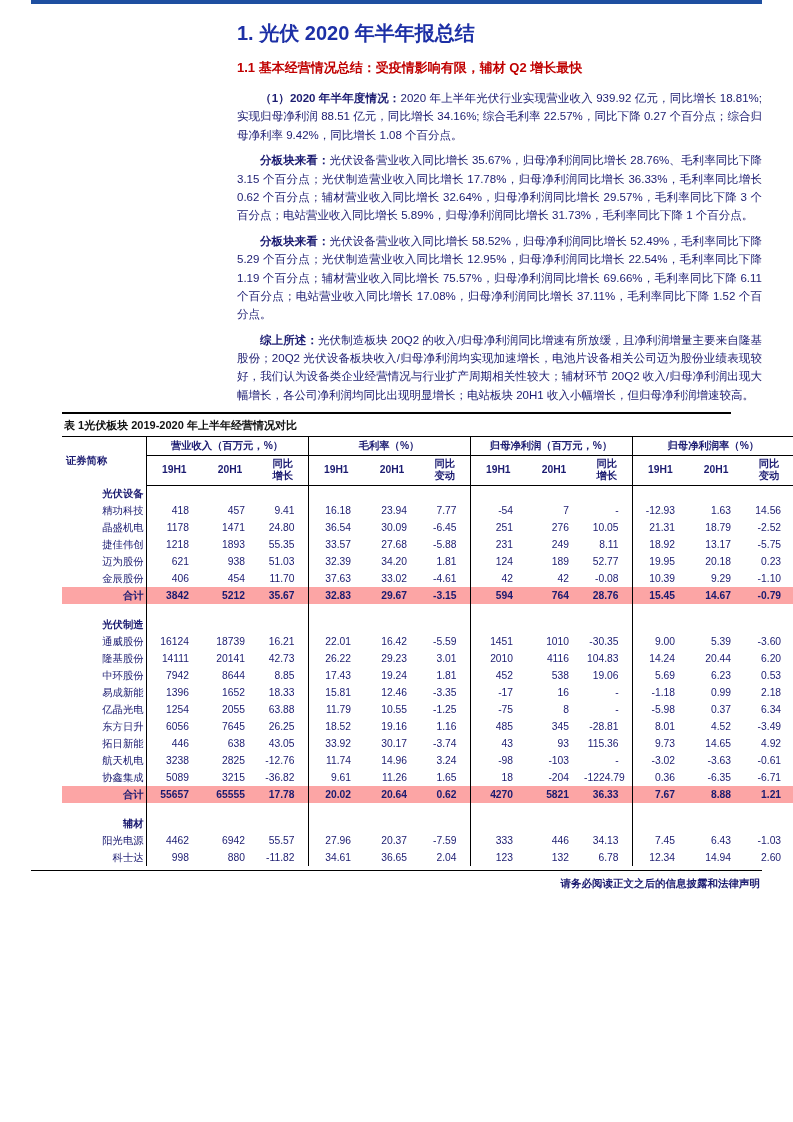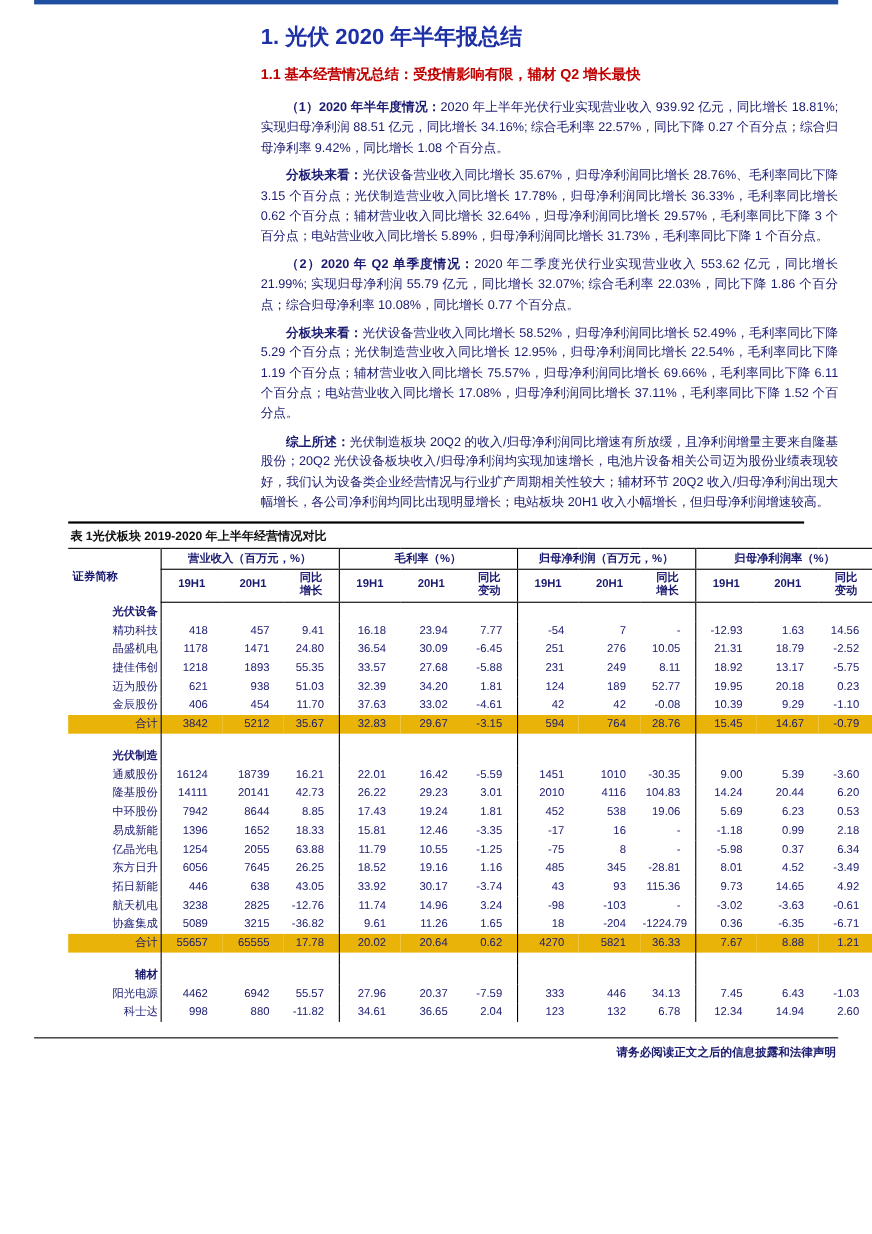--- a/index.html
+++ b/index.html
@@ -26,57 +26,56 @@
   .text-col { margin-left:206px; }
   .h1 { font-size:20px; font-weight:bold; color:#1d30a6; margin:16px 0 12px; }
   .h2 { font-size:13px; font-weight:bold; color:#c00000; margin:0 0 12px; }
   .para {
     font-size:11.5px; color:#1a1a70; line-height:1.6;
     text-align:justify; text-indent:2em; margin-bottom:7px;
   }
   .para .lead { font-weight:bold; }
 
   
-  .table-block { margin:8px 31px 14px; border-top:2.5px solid #000; }
+  .table-block { margin:8px 31px 4px; border-top:2.5px solid #000; }
   .table-title { font-size:11px; font-weight:bold; color:#111; padding:4px 2px 3px; }
   table.ht { width:100%; border-collapse:collapse; table-layout:fixed; border-top:1px solid #000; }
   table.ht th, table.ht td { font-size:10.3px; color:#1a1a70; }
   thead th { font-weight:bold; text-align:center; vertical-align:middle; padding:2px 2px; }
   thead .name-h { text-align:left; padding-left:4px; }
   thead .group-h { border-bottom:1px solid #000; border-left:1px solid #000; }
   thead .sub-h { white-space:pre-line; line-height:1.15; padding:2px 0 3px; }
   thead .sub-h:nth-child(3n+1) { border-left:1px solid #000; }
   thead tr.hdr2 th { border-bottom:1px solid #000; }
   tbody td { padding:1.5px 2px; height:15px; vertical-align:middle; }
   tbody td:nth-child(3n+2) { border-left:1px solid #000; }
   tbody td.name-c { text-align:right; padding-left:4px; }
   tbody td.num-c { text-align:right; padding-right:13px; }
   tbody tr.sec-row td { font-weight:bold; }
-  tbody tr.total-row td { background:#eab308; font-weight:normal; }
+  tbody tr.total-row td { background:#fca5a5; font-weight:bold; }
   tbody tr.spacer-row td { height:12px; padding:0; }
 
   
   .footer-rule { border-top:1.5px solid #000; margin:1px 31px 0; }
   .footer-text { text-align:right; margin:6px 33px 0; font-size:10.5px; font-weight:bold; color:#1a1a70; }
 </style>
 </head>
 <body>
 
 <div class="page">
 
   <div class="blue-rule"></div>
 
   <div class="content">
     <div class="text-col">
       <div class="h1">1. 光伏 2020 年半年报总结</div>
       <div class="h2">1.1 基本经营情况总结：受疫情影响有限，辅材 Q2 增长最快</div>
       <div>
           <p class="para"><span class="lead">（1）2020 年半年度情况：</span>2020 年上半年光伏行业实现营业收入 939.92 亿元，同比增长 18.81%; 实现归母净利润 88.51 亿元，同比增长 34.16%; 综合毛利率 22.57%，同比下降 0.27 个百分点；综合归母净利率 9.42%，同比增长 1.08 个百分点。</p>
           <p class="para"><span class="lead">分板块来看：</span>光伏设备营业收入同比增长 35.67%，归母净利润同比增长 28.76%、毛利率同比下降 3.15 个百分点；光伏制造营业收入同比增长 17.78%，归母净利润同比增长 36.33%，毛利率同比增长 0.62 个百分点；辅材营业收入同比增长 32.64%，归母净利润同比增长 29.57%，毛利率同比下降 3 个百分点；电站营业收入同比增长 5.89%，归母净利润同比增长 31.73%，毛利率同比下降 1 个百分点。</p>
-          <p class="para"><span class="lead">（2）2020 年 Q2 单季度情况：</span>2020 年二季度光伏行业实现营业收入 553.62 亿元，同比增长 21.99%; 实现归母净利润 55.79 亿元，同比增长 32.07%; 综合毛利率 22.03%，同比下降 1.86 个百分点；综合归母净利率 10.08%，同比增长 0.77 个百分点。</p>
           <p class="para"><span class="lead">分板块来看：</span>光伏设备营业收入同比增长 58.52%，归母净利润同比增长 52.49%，毛利率同比下降 5.29 个百分点；光伏制造营业收入同比增长 12.95%，归母净利润同比增长 22.54%，毛利率同比下降 1.19 个百分点；辅材营业收入同比增长 75.57%，归母净利润同比增长 69.66%，毛利率同比下降 6.11 个百分点；电站营业收入同比增长 17.08%，归母净利润同比增长 37.11%，毛利率同比下降 1.52 个百分点。</p>
           <p class="para"><span class="lead">综上所述：</span>光伏制造板块 20Q2 的收入/归母净利润同比增速有所放缓，且净利润增量主要来自隆基股份；20Q2 光伏设备板块收入/归母净利润均实现加速增长，电池片设备相关公司迈为股份业绩表现较好，我们认为设备类企业经营情况与行业扩产周期相关性较大；辅材环节 20Q2 收入/归母净利润出现大幅增长，各公司净利润均同比出现明显增长；电站板块 20H1 收入小幅增长，但归母净利润增速较高。</p>
         </div>
     </div>
 
     <div class="table-block">
       <div class="table-title">表 1光伏板块 2019-2020 年上半年经营情况对比</div>
       <table class="ht">
         <colgroup>
           <col style="width:84px">

